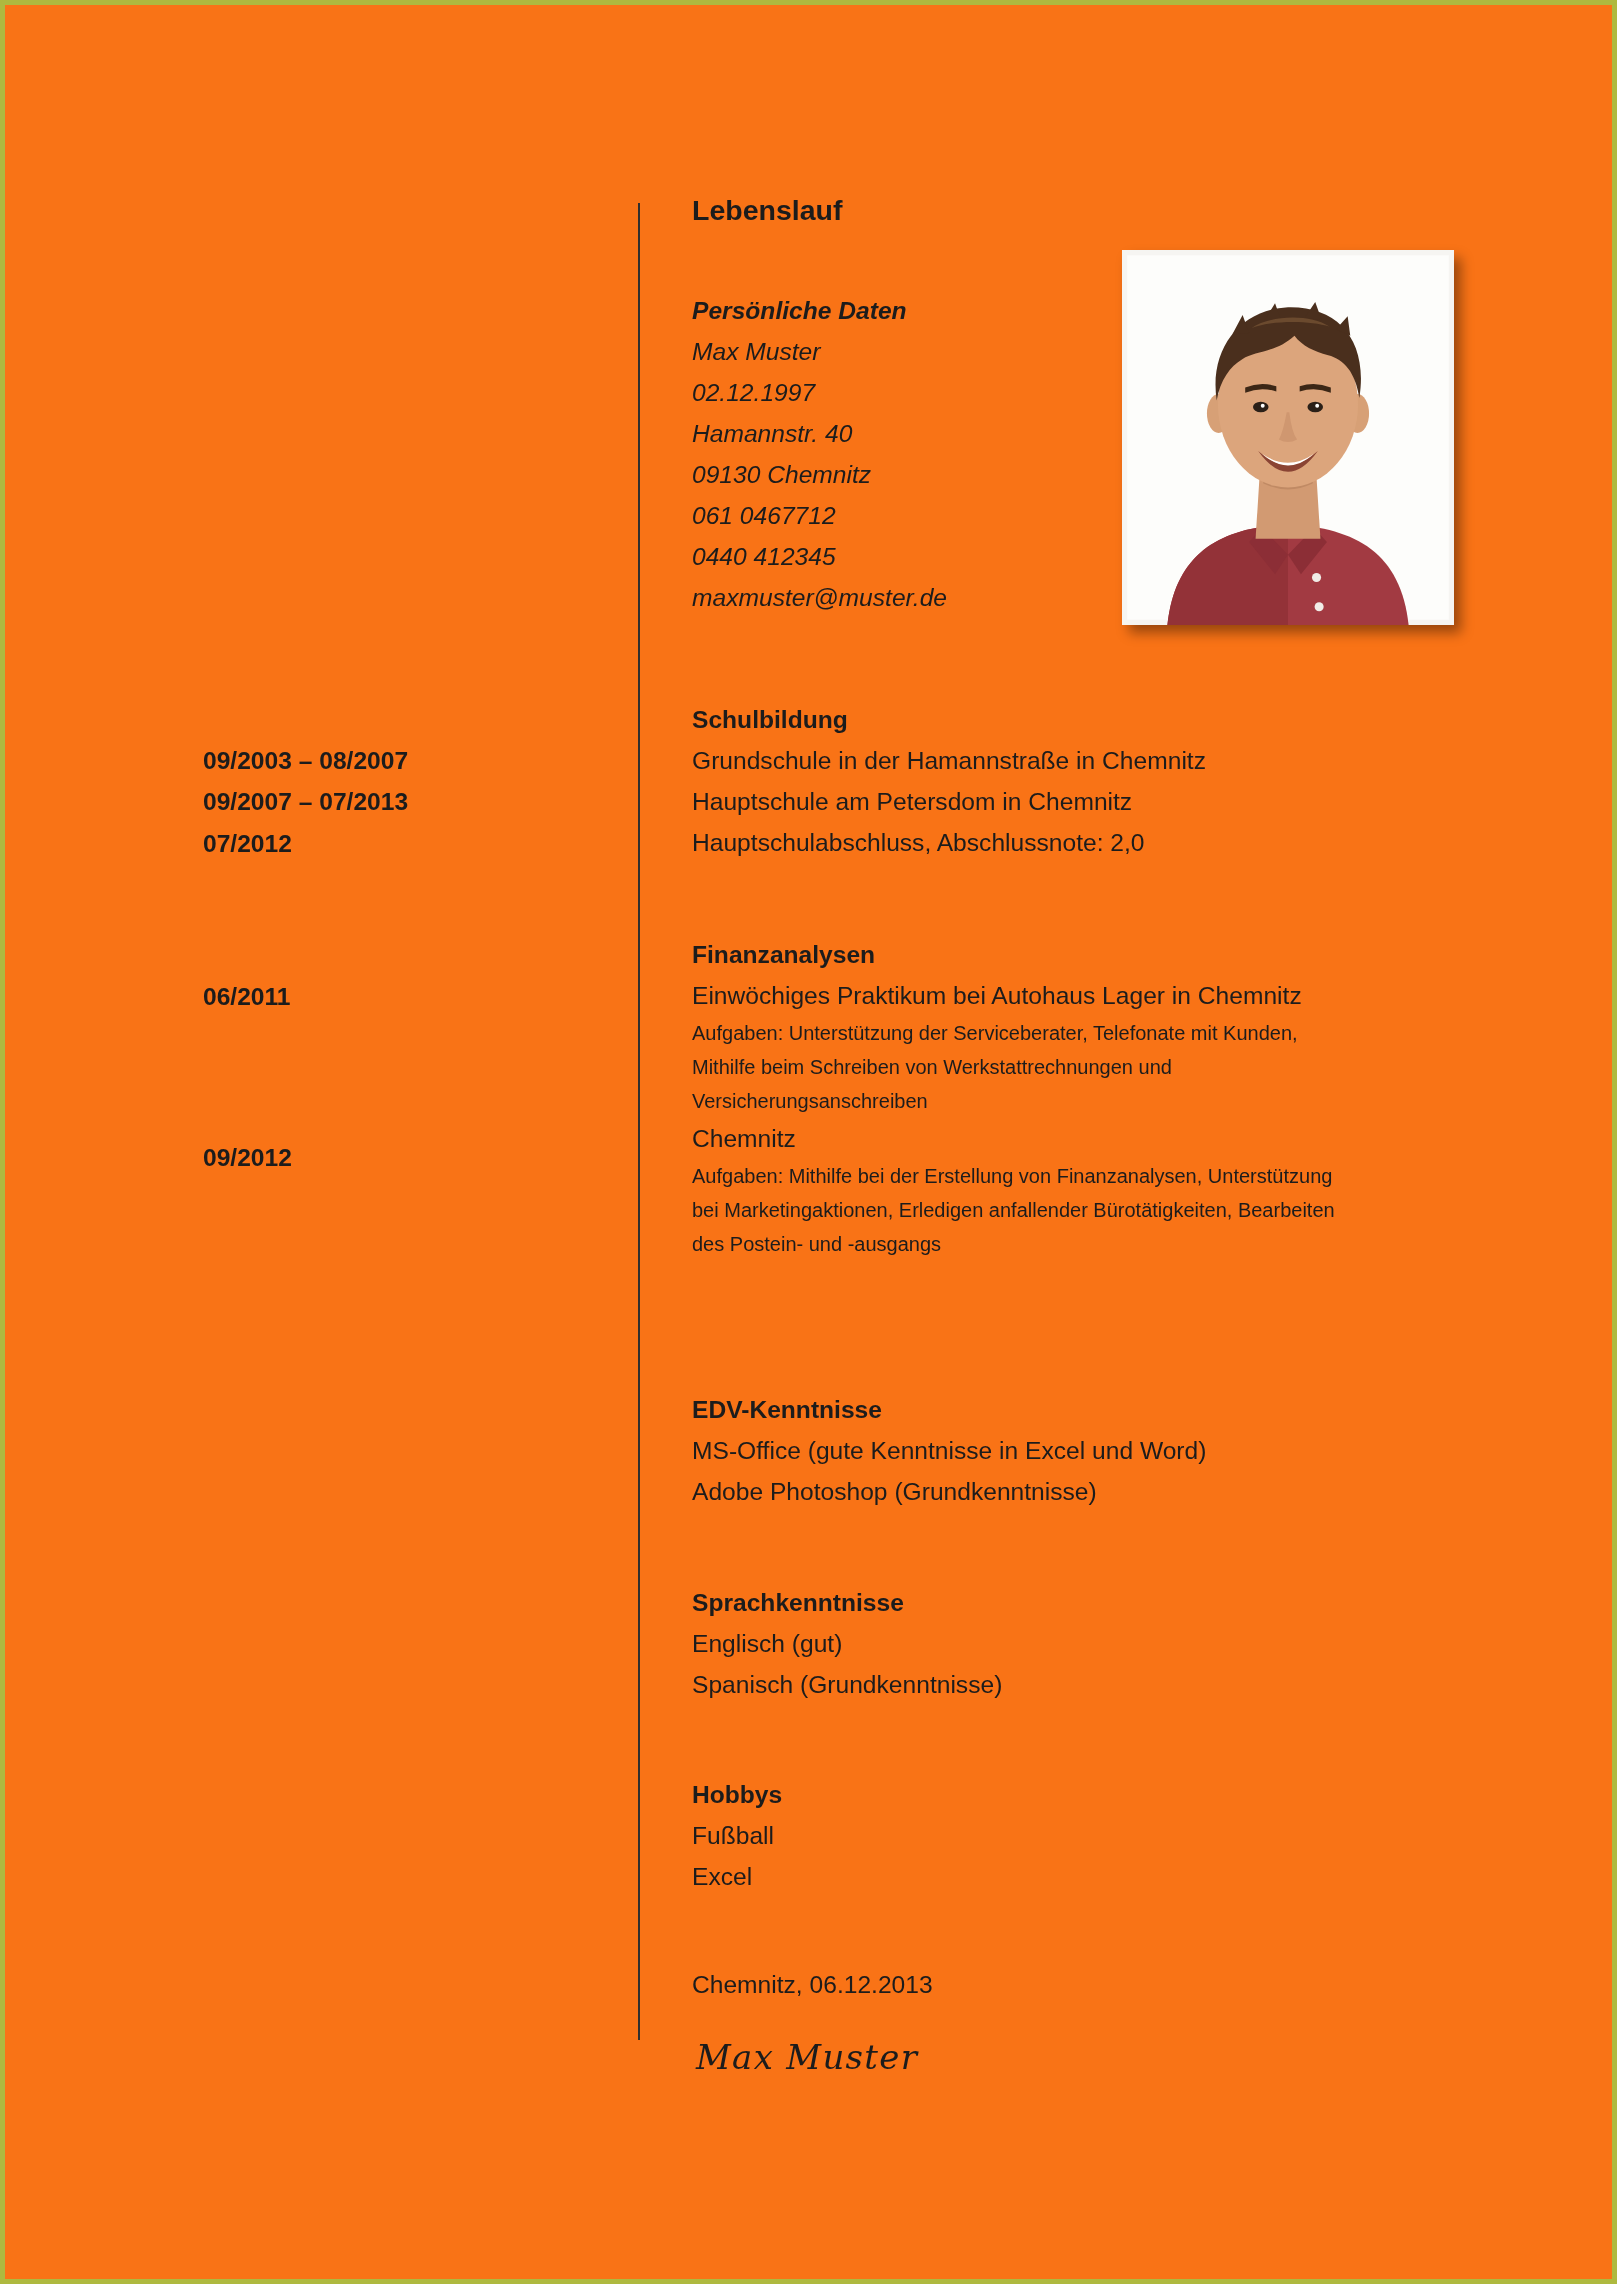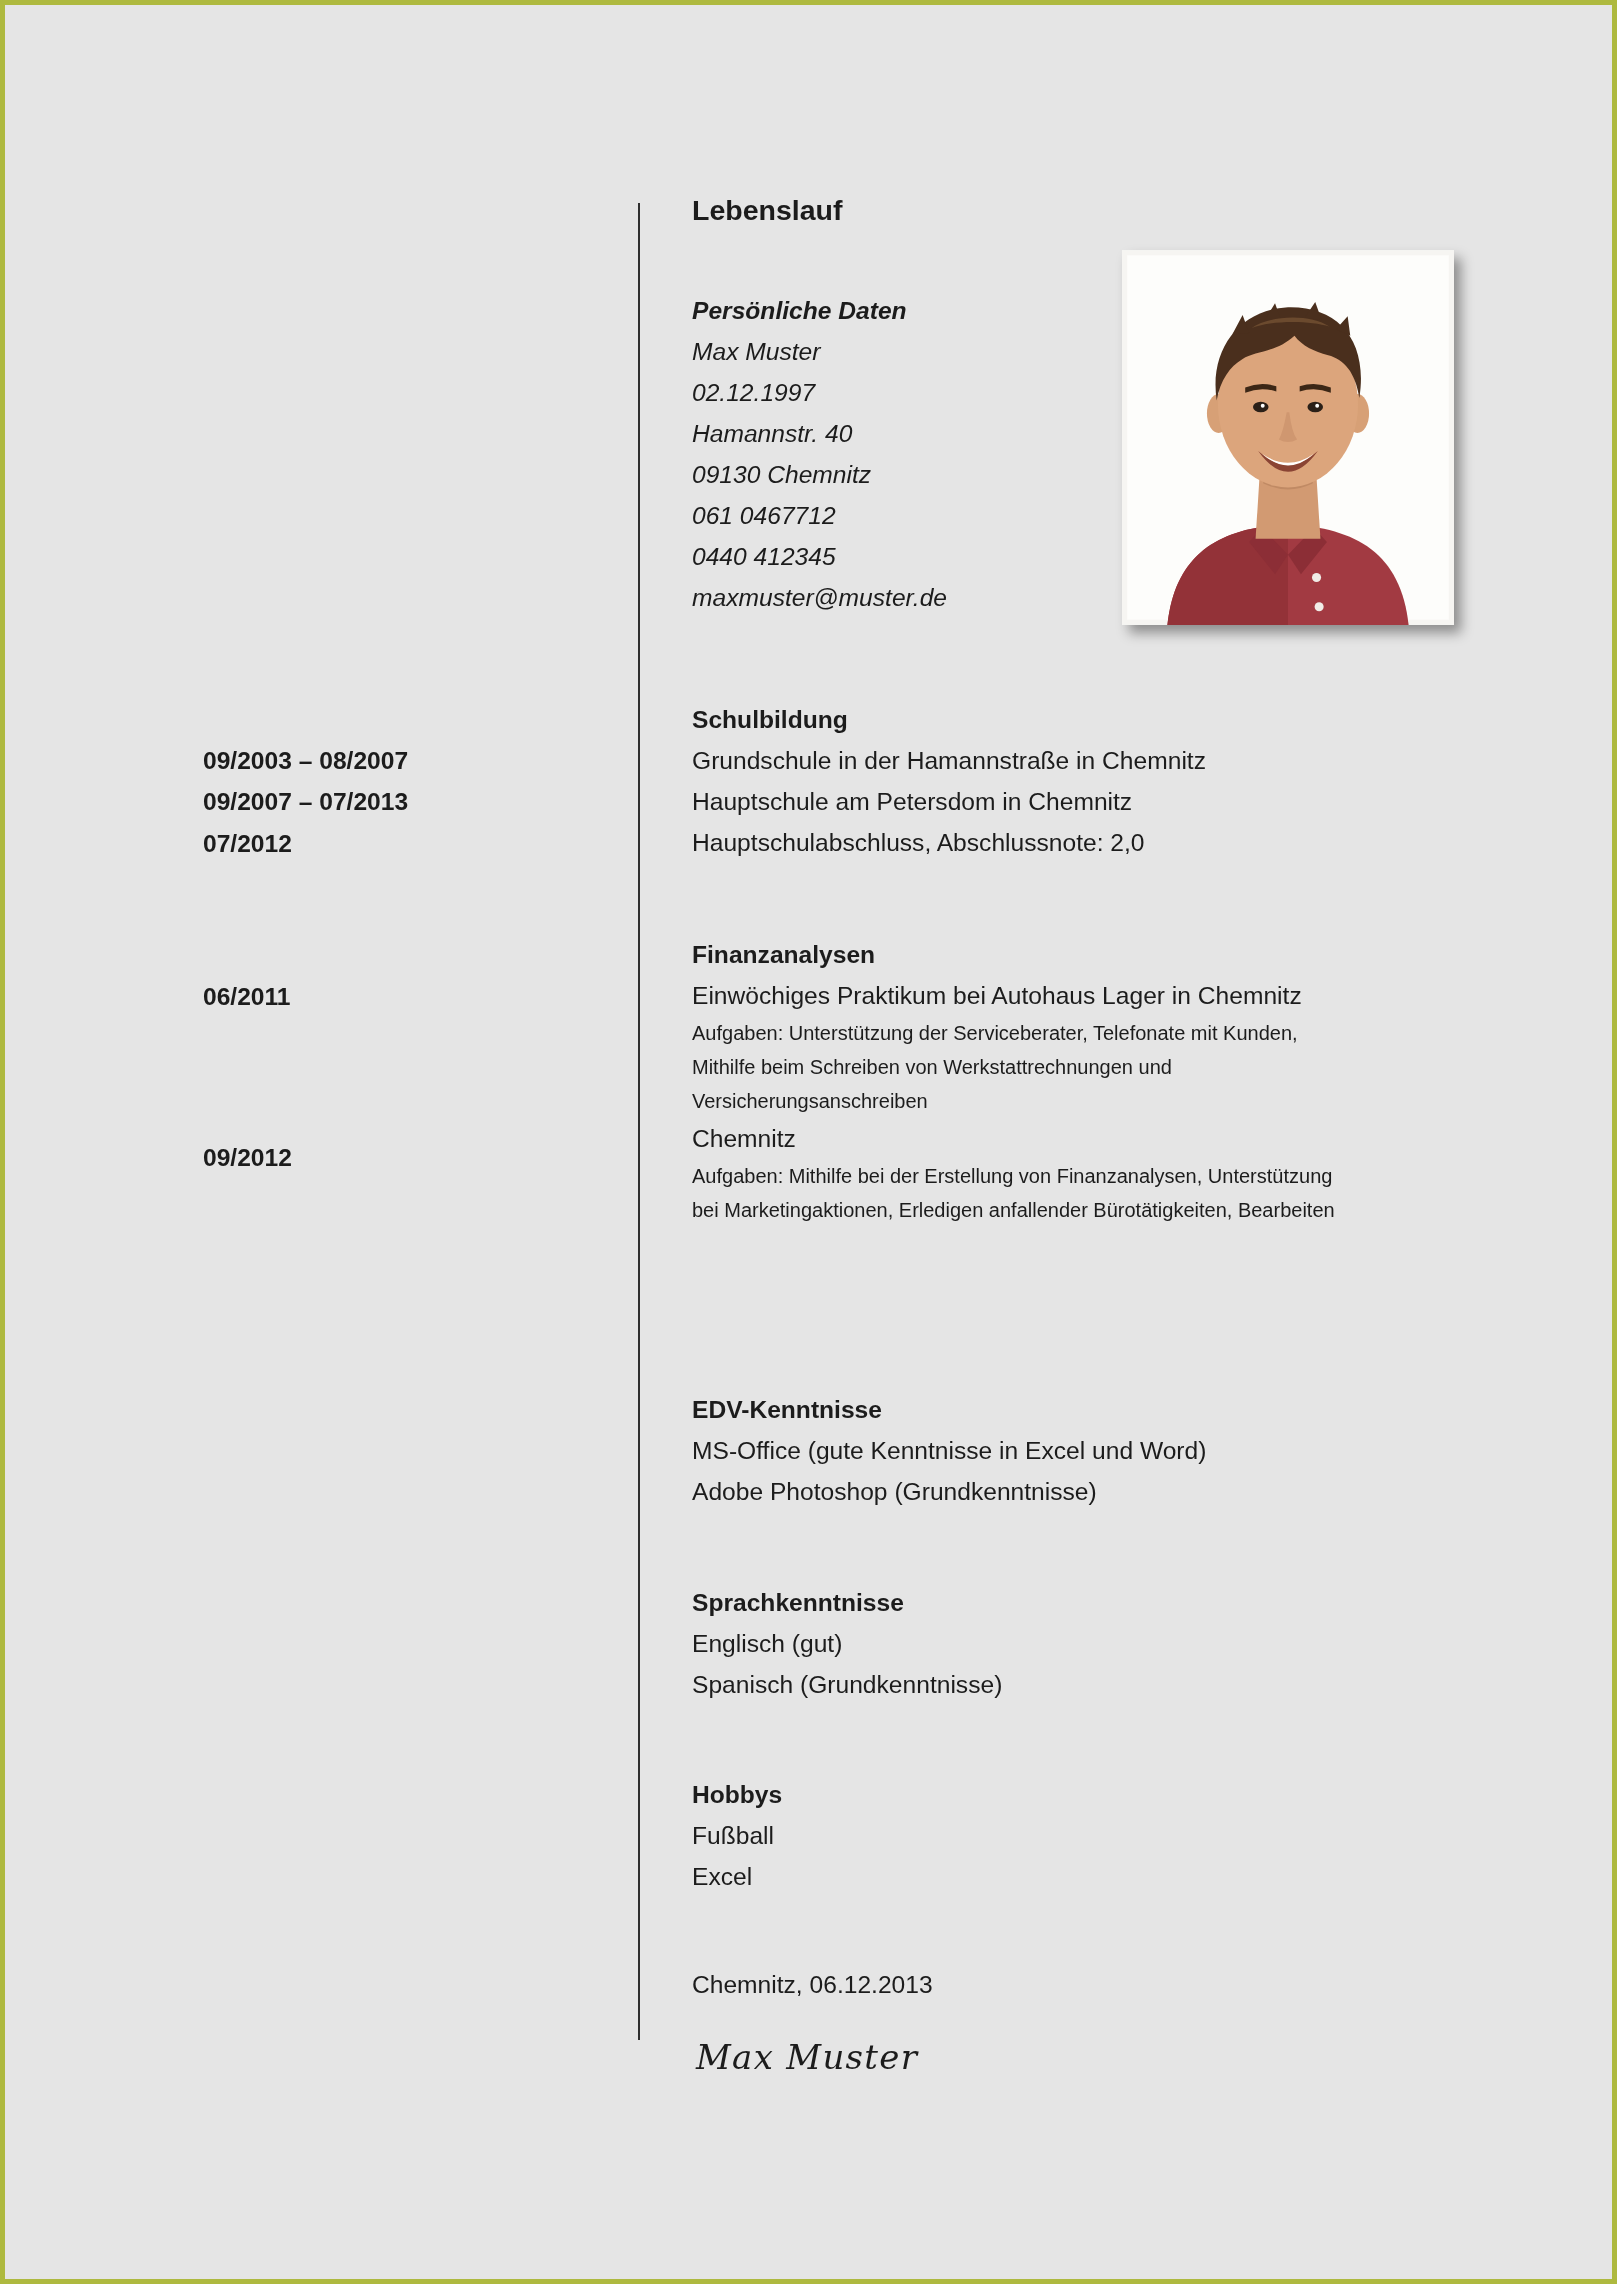--- a/index.html
+++ b/index.html
@@ -1,20 +1,20 @@
 <!DOCTYPE html>
 <html style="--accent: #aeb93f;font-size:10.4px"><head>
 <meta charset="utf-8">
 <style>
   html,body { margin:0; padding:0; background:#ffffff; }
   .page {
     position:relative;
     width:1617px; height:2284px;
     box-sizing:border-box;
-    background:#e5e5e5;
+    background:#f97316;
     border:5.8px solid var(--accent, #aeb93f);
     font-family:"Liberation Sans", sans-serif;
     color:#1c1c1c;
     overflow:hidden;
   }
   .sec { position:absolute; }
   .body-text { font-size:24.6px; line-height:41px; white-space:nowrap; }
   .small-text { font-size:20px; line-height:34px; white-space:nowrap; }
   .heading { font-weight:bold; }
   .title { font-size:28.5px; font-weight:bold; white-space:nowrap; }
@@ -121,20 +121,21 @@
 
   <div class="sec" style="left:687px; top:929px;">
     <div class="body-text heading">Finanzanalysen</div>
     <div class="body-text">Einwöchiges Praktikum bei Autohaus Lager in Chemnitz</div>
     <div class="small-text">Aufgaben: Unterstützung der Serviceberater, Telefonate mit Kunden,</div>
     <div class="small-text">Mithilfe beim Schreiben von Werkstattrechnungen und</div>
     <div class="small-text">Versicherungsanschreiben</div>
     <div class="body-text">Chemnitz</div>
     <div class="small-text">Aufgaben: Mithilfe bei der Erstellung von Finanzanalysen, Unterstützung</div>
     <div class="small-text">bei Marketingaktionen, Erledigen anfallender Bürotätigkeiten, Bearbeiten</div>
+    <div class="small-text">des Postein- und -ausgangs</div>
   </div>
 
   <div class="sec body-text" style="left:687px; top:1384px;">
     <div class="heading">EDV-Kenntnisse</div>
     <div>MS-Office (gute Kenntnisse in Excel und Word)</div>
     <div>Adobe Photoshop (Grundkenntnisse)</div>
   </div>
 
   <div class="sec body-text" style="left:687px; top:1577px;">
     <div class="heading">Sprachkenntnisse</div>

